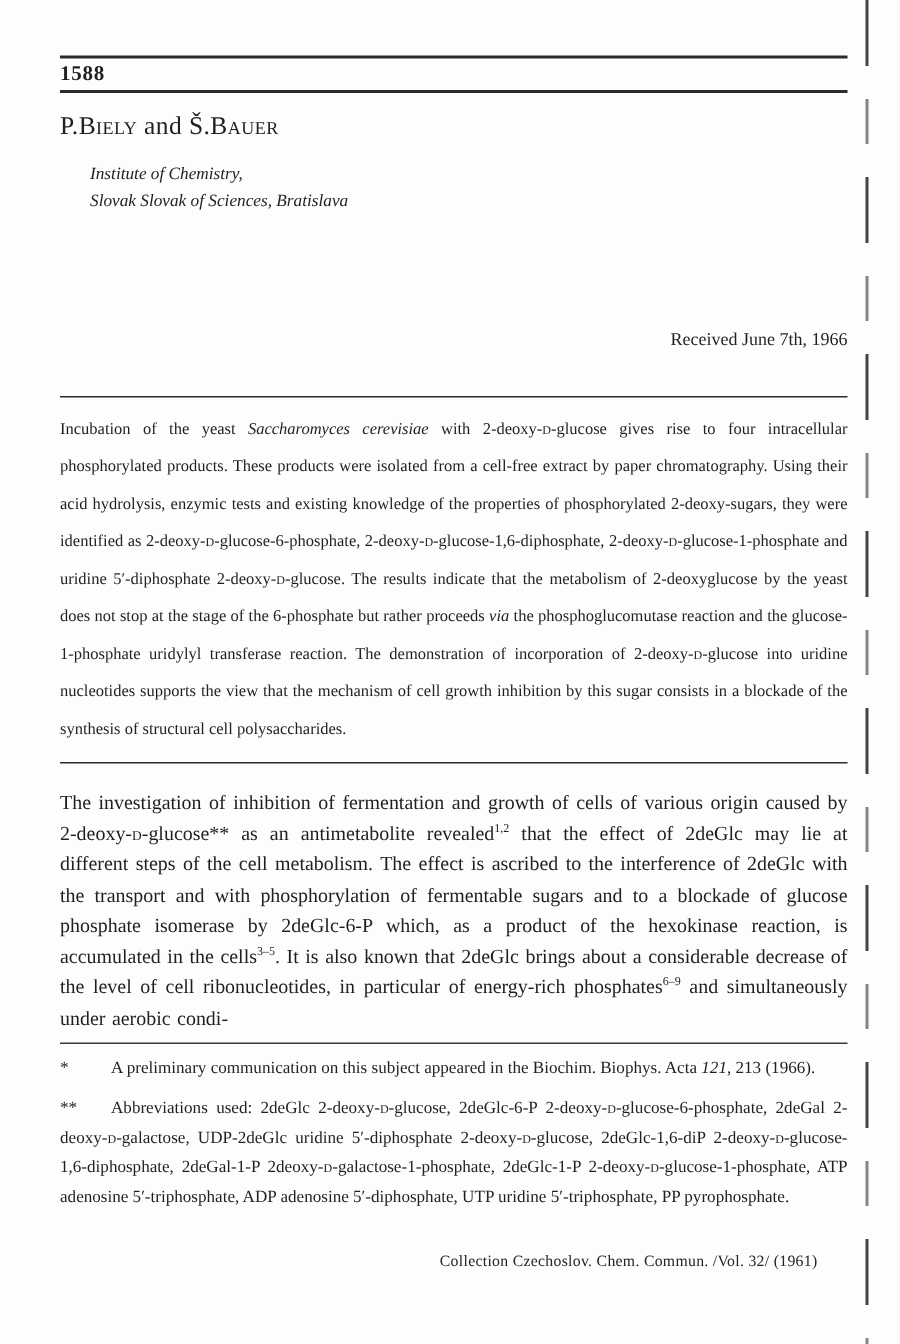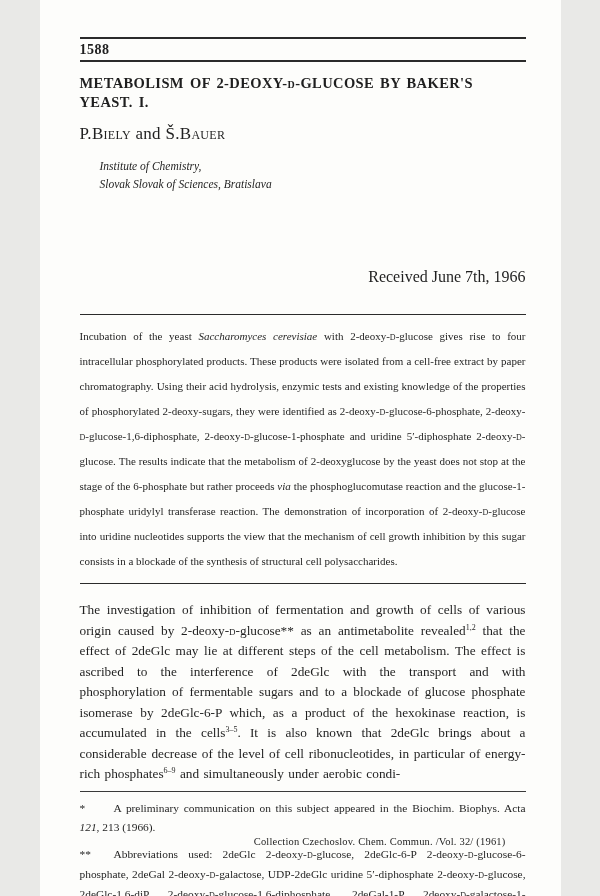--- a/index.html
+++ b/index.html
@@ -1,18 +1,18 @@
 <!DOCTYPE html>
 <html><head>
 <meta charset="utf-8">
 <style>
   html,body{margin:0;padding:0;background:#e9e9e7;}
   .page{
     position:relative;
-    width:521px;height:896px;
+    width:600px;height:896px;
     margin:0 auto;
     background:#fdfdfb;
     font-family:"Liberation Serif","DejaVu Serif",serif;
     color:#1f1f1f;
     overflow:hidden;
     box-sizing:border-box;
   }
   .content{padding:37px 35px 0 40px;}
   .rule{border:0;border-top:2px solid #2b2b2b;height:0;}
   .rule.thin{border-top-width:1.5px;}
@@ -20,21 +20,21 @@
   .pagenum{font-size:14px;font-weight:bold;line-height:21px;letter-spacing:.5px;}
   .title{
     margin:12px 0 0 0;
     font-size:14.5px;font-weight:bold;letter-spacing:.4px;
     line-height:19px;word-spacing:2px;
   }
   .subtitle{margin-top:7px;line-height:20px;}
   .sc{font-variant:small-caps;}
   .authors{margin-top:14px;font-size:17px;line-height:16px;letter-spacing:.3px;}
   .affiliation{margin-top:15px;margin-left:20px;font-style:italic;font-size:11.5px;line-height:18px;}
-  .received{margin-top:76px;text-align:right;font-size:16px;line-height:15px;}
+  .received{margin-top:76px;text-align:right;font-size:12px;line-height:15px;}
   .abstract-top{margin-top:30px;}
   .abstract{
     margin:9px 0 0 0;
     font-size:11px;line-height:25px;
     text-align:justify;
   }
   .abstract-bottom{margin-top:9px;}
   .bodytext{
     margin:16px 0 0 0;
     font-size:13.3px;line-height:20.5px;
@@ -65,21 +65,20 @@
 </head>
 <body>
 
 <div class="page">
   <div class="content">
 
     <div class="rule"></div>
     <div class="pagenum">1588</div>
     <div class="rule"></div>
 
-    <h1 class="title">METABOLISM OF 2-DEOXY-<span class="sc">d</span>-GLUCOSE BY BAKER'S YEAST. I.</h1>
 
     <div class="authors">P.B<span class="sc">iely</span> and Š.B<span class="sc">auer</span></div>
 
     <div class="affiliation">
       <div>Institute of Chemistry,</div>
       <div>Slovak Slovak of Sciences, Bratislava</div>
     </div>
 
     <div class="received">Received June 7th, 1966</div>
 

